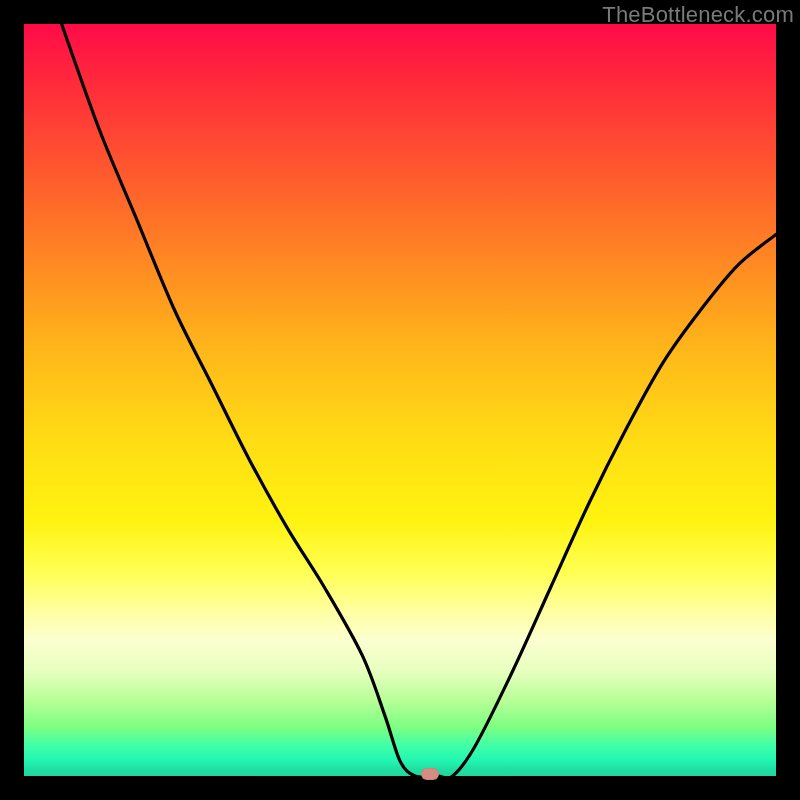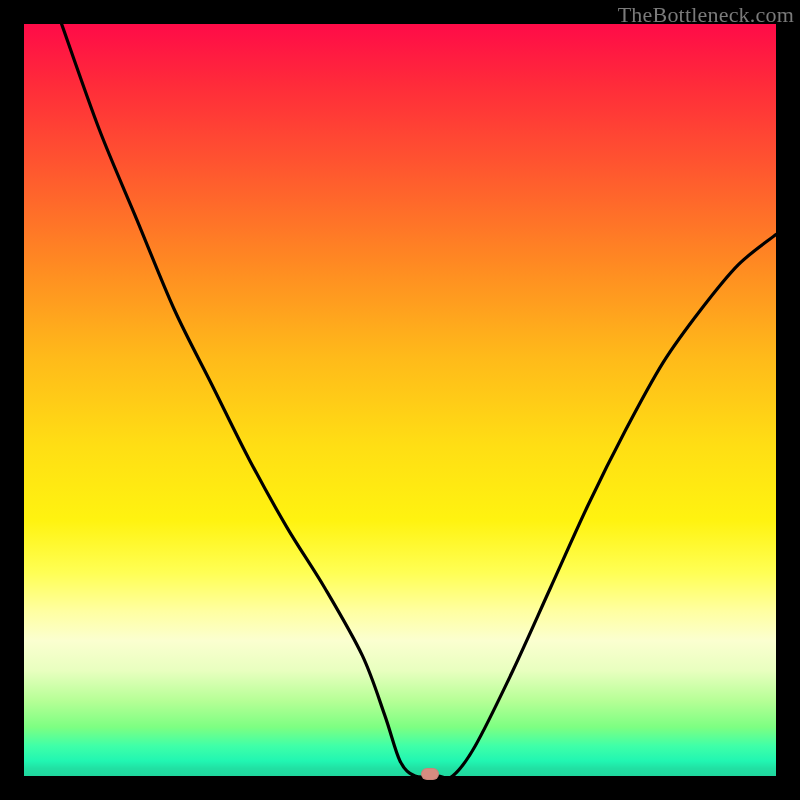--- a/index.html
+++ b/index.html
@@ -46,21 +46,20 @@
   }
   .watermark {
     position: absolute;
     top: 2px;
     right: 6px;
     color: #7a7a7a;
     font-size: 22px;
     font-weight: 500;
     letter-spacing: 0.2px;
     user-select: none;
-    font-family: Liberation Serif, serif;
   }
   svg.curve {
     position: absolute;
     left: 0;
     top: 0;
     width: 752px;
     height: 752px;
     pointer-events: none;
   }
   .marker {

